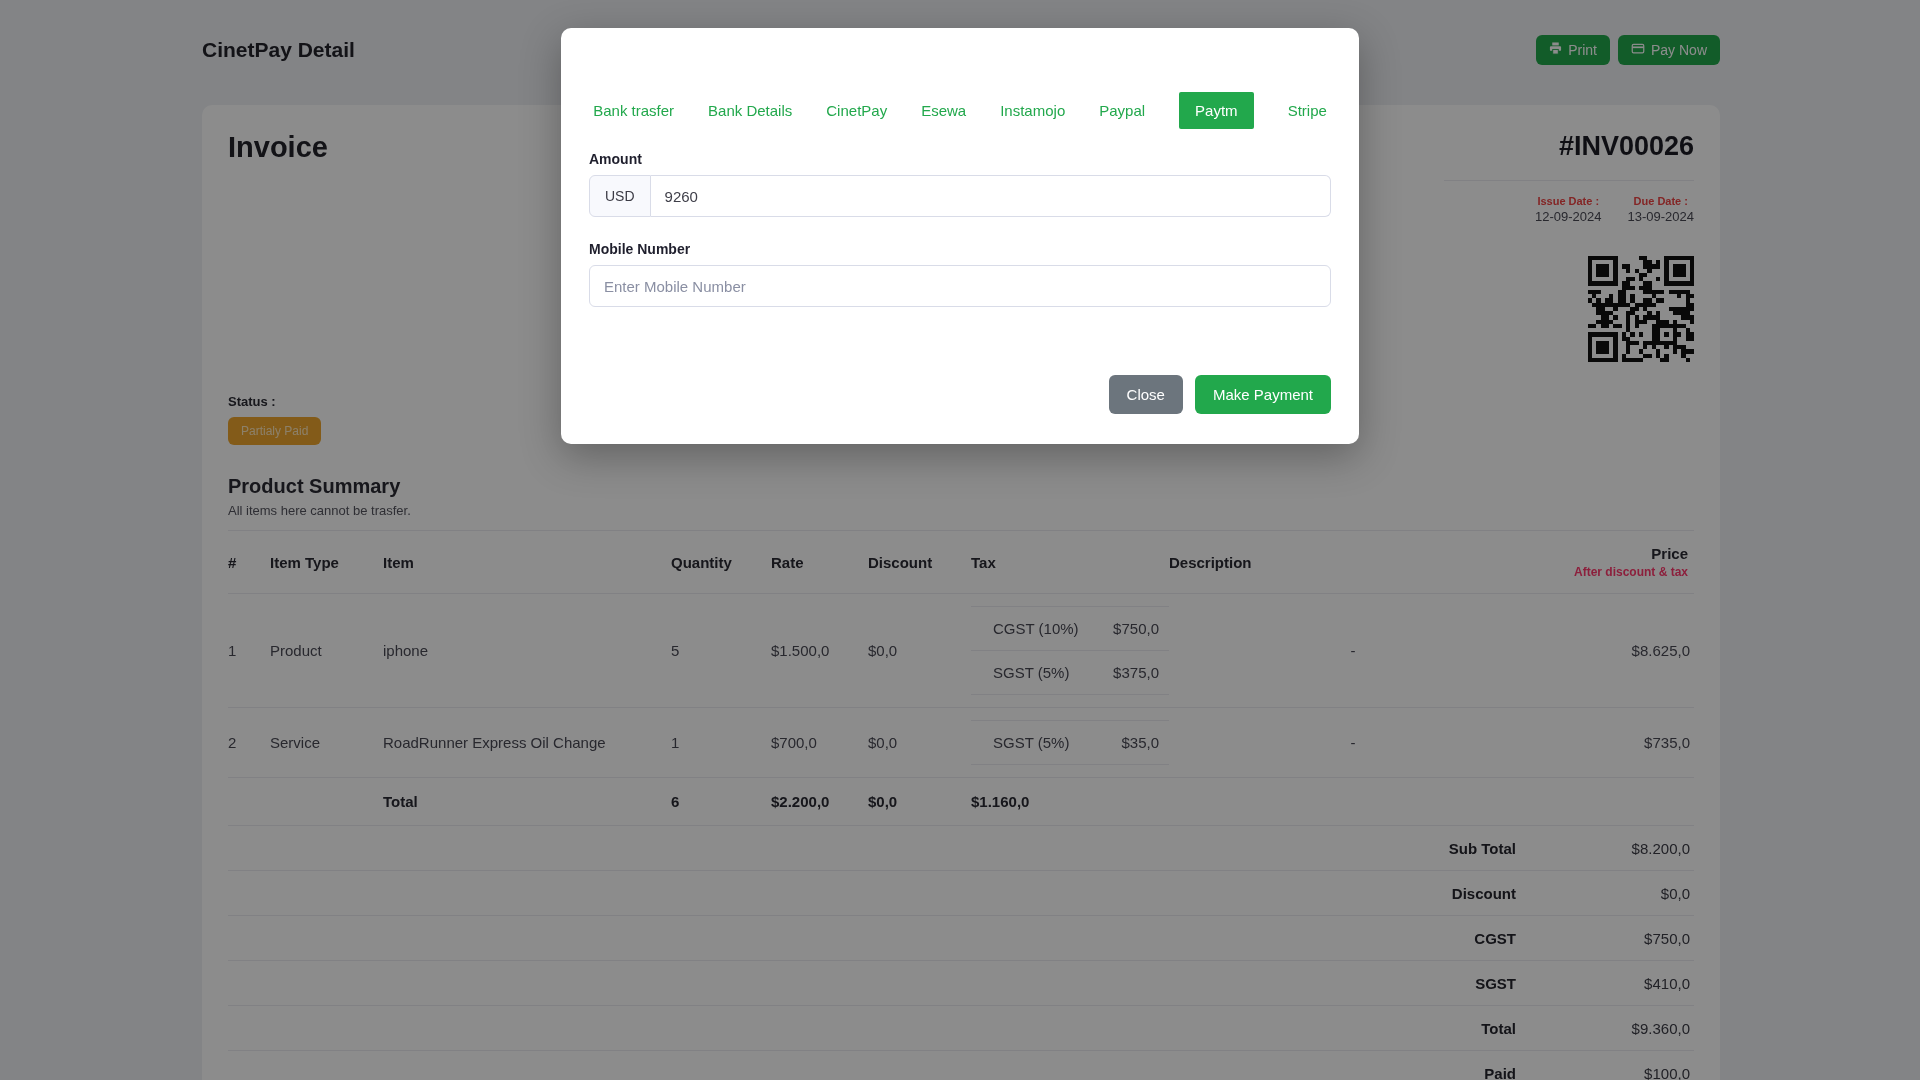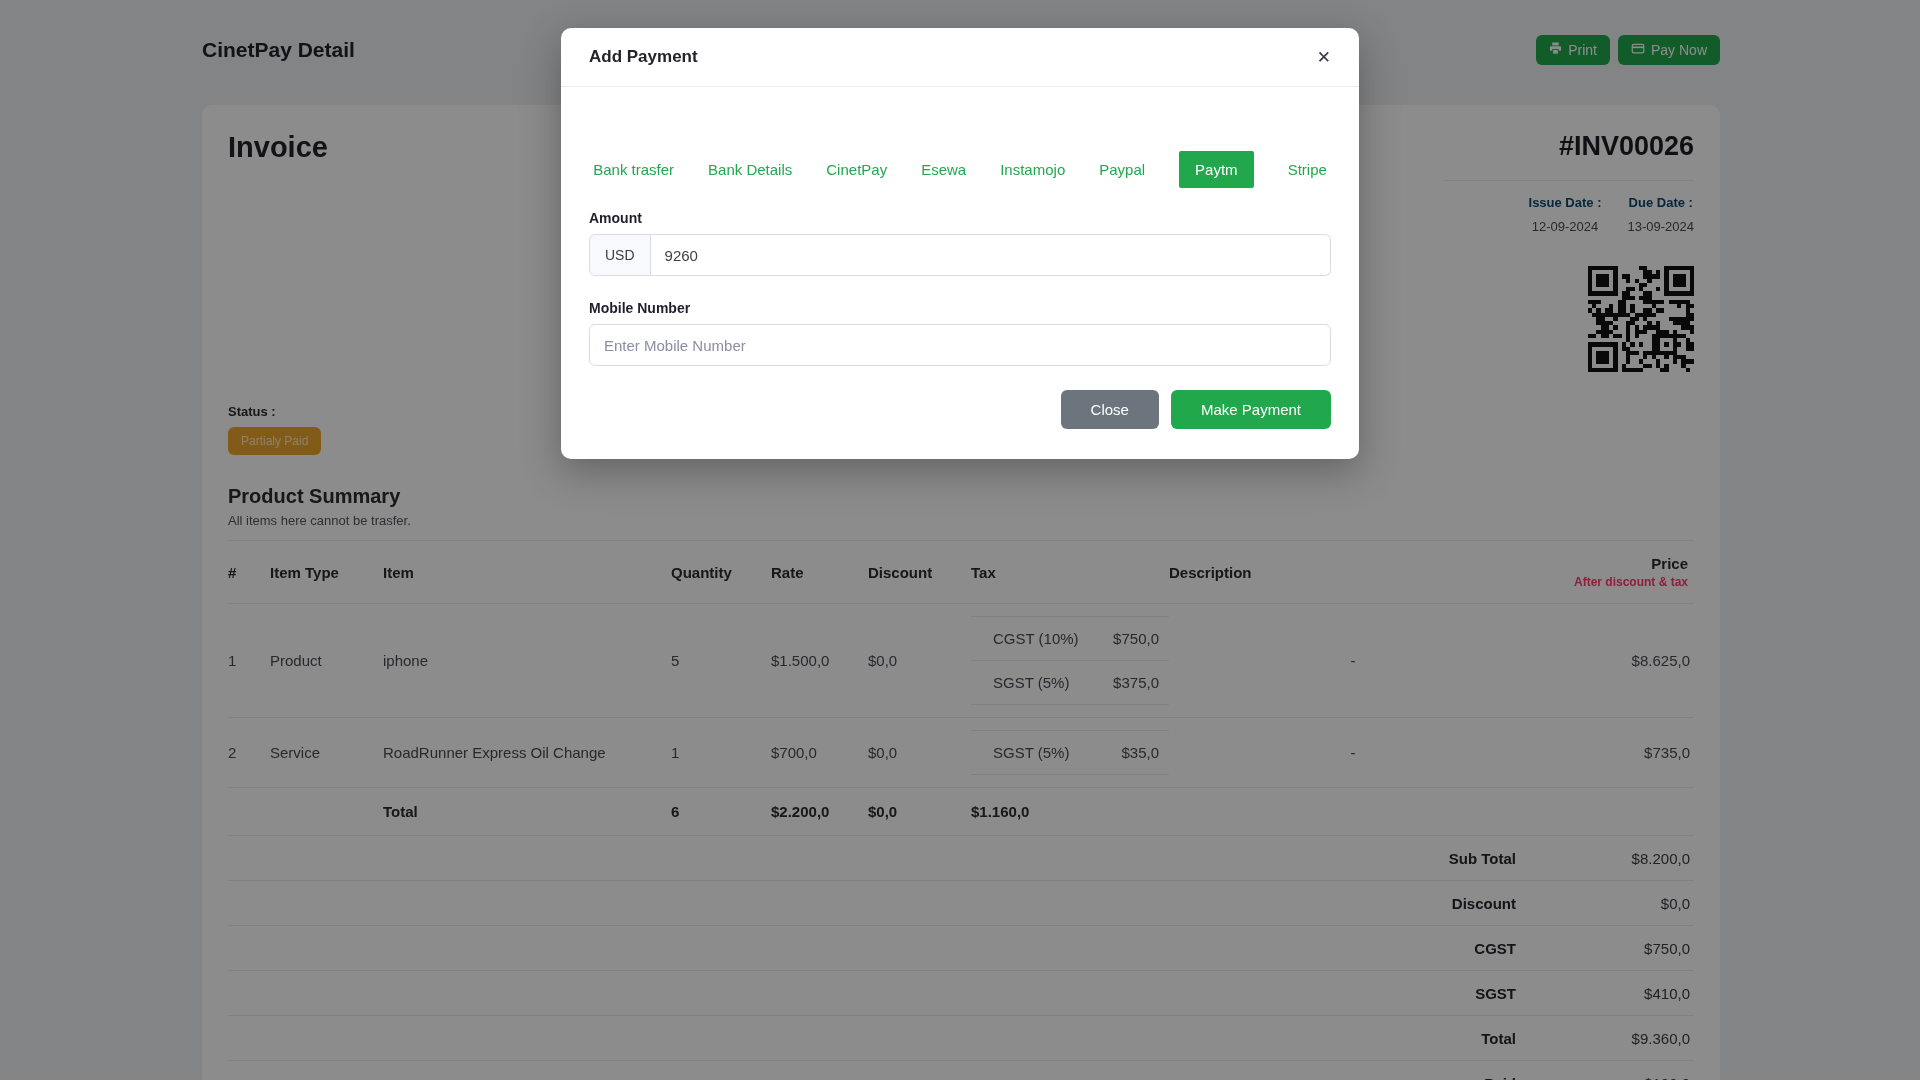--- a/index.html
+++ b/index.html
@@ -19,22 +19,22 @@
 
   
   .card{margin:27px 200px 0 202px; background:#fff; border-radius:10px; padding:26px 26px 0; min-height:1000px;}
   .inv-head{display:flex; justify-content:space-between; align-items:flex-start;}
   .inv-title{font-size:29px; font-weight:600; color:#23232b;}
   .inv-right{width:250px; text-align:right;}
   .inv-number{font-size:27px; font-weight:700; color:#1d1d25;}
   .inv-right hr{border:none; border-top:1px solid var(--line); margin:18px 0 14px;}
   .dates{display:flex; justify-content:flex-end; gap:26px;}
   .date-col{text-align:center;}
-  .date-label{font-size:13px; font-weight:700; color:#0c4a6e;}
-  .date-value{font-size:13px; color:var(--txt2); margin-top:9px;}
+  .date-label{font-size:11px; font-weight:700; color:#ef4444;}
+  .date-value{font-size:13px; color:var(--txt2); margin-top:2px;}
   .qr-row{display:flex; justify-content:flex-end; margin-top:32px;}
   .qr{width:106px; height:106px; background:#fff;}
 
   .status-block{margin-top:32px;}
   .status-label{font-size:13px; font-weight:700; color:#2c2c35;}
   .badge{display:inline-block; margin-top:8px; background:var(--badge); color:#ffe9c0; font-size:12px; padding:7px 13px; border-radius:6px;}
 
   .section{margin-top:30px;}
   .section-title{font-size:20px; font-weight:600; color:#2a2a33;}
   .section-note{font-size:13px; color:#55555f; margin-top:5px; padding-bottom:12px; border-bottom:1px solid var(--line);}
@@ -69,21 +69,21 @@
   .tab{font-size:15px; color:var(--accent); cursor:pointer;margin-top:40px;}
   .tab.active{background:var(--accent); color:#fff; padding:10px 16px; border-radius:2px;}
   .field-label{font-size:14px; font-weight:600; color:#1f1f2d; margin-bottom:8px;}
   .input-group{display:flex; height:42px;}
   .prefix{display:flex; align-items:center; padding:0 15px; background:#f8f9fd; border:1px solid var(--border); border-radius:6px 0 0 6px; font-size:14px; color:#3b3b45;}
   .input-group input{flex:1; border:1px solid var(--border); border-left:none; border-radius:0 6px 6px 0; padding:8px 14px; font-size:15px; color:#3f3f49; font-family:inherit; outline:none;}
   .text-input{width:100%; height:42px; border:1px solid var(--border); border-radius:6px; padding:4px 14px; font-size:15px; color:#3f3f49; font-family:inherit; outline:none;}
   .text-input::placeholder{color:#8a8fa3;}
   .mb{margin-top:24px;}
   .modal-footer{display:flex; justify-content:flex-end; gap:12px; padding:24px 28px 30px;}
-  .btn-lg{padding:11px 30px; font-size:15px; border-radius:6px;}
+  .btn-lg{padding:11px 18px; font-size:15px; border-radius:6px;margin-top:44px;}
   .btn-gray{background:var(--gray-btn); color:#fff;}
 </style>
 </head>
 <body>
 
 <div class="topbar">
   <div class="page-title">CinetPay Detail</div>
   <div class="topbar-actions">
     <button class="btn btn-green">
       <span>
@@ -453,24 +453,20 @@
     <div class="summary-row">
       <span class="s-label">Paid</span>
       <span class="s-value">$100,0</span>
     </div>
   </div>
 </div>
 
 <div class="backdrop"></div>
 
 <div class="modal">
-  <div class="modal-header">
-    <div class="modal-title">Add Payment</div>
-    <button class="modal-close">✕</button>
-  </div>
   <div class="modal-body">
     <div class="tabs">
       <span class="tab">Bank trasfer</span>
       <span class="tab">Bank Details</span>
       <span class="tab">CinetPay</span>
       <span class="tab">Esewa</span>
       <span class="tab">Instamojo</span>
       <span class="tab">Paypal</span>
       <span class="tab active">Paytm</span>
       <span class="tab">Stripe</span>

